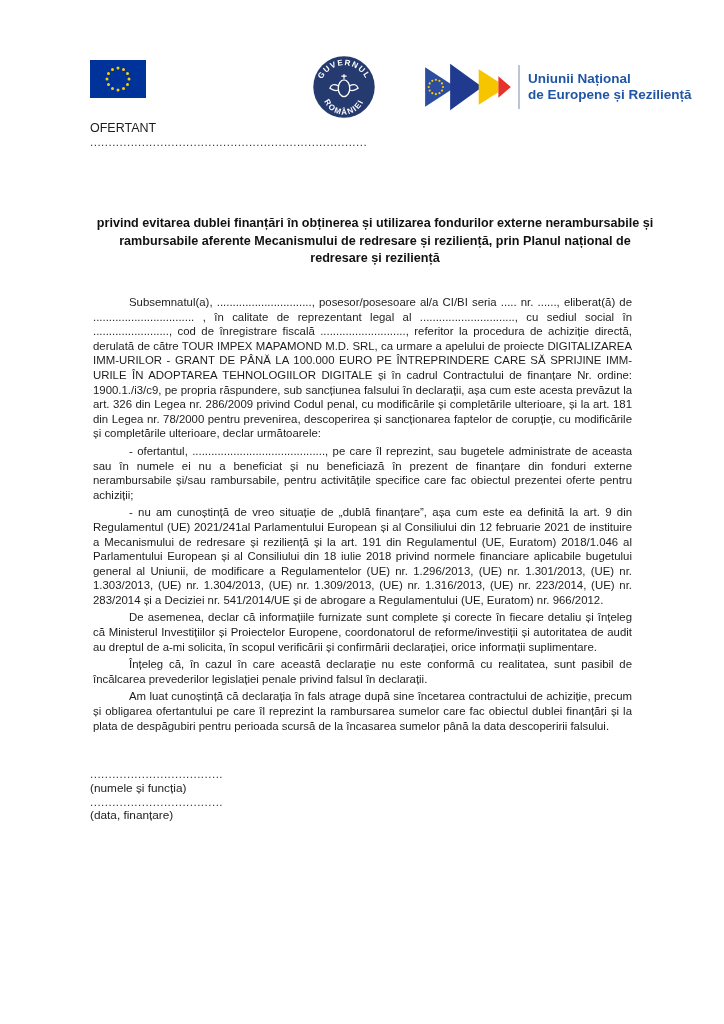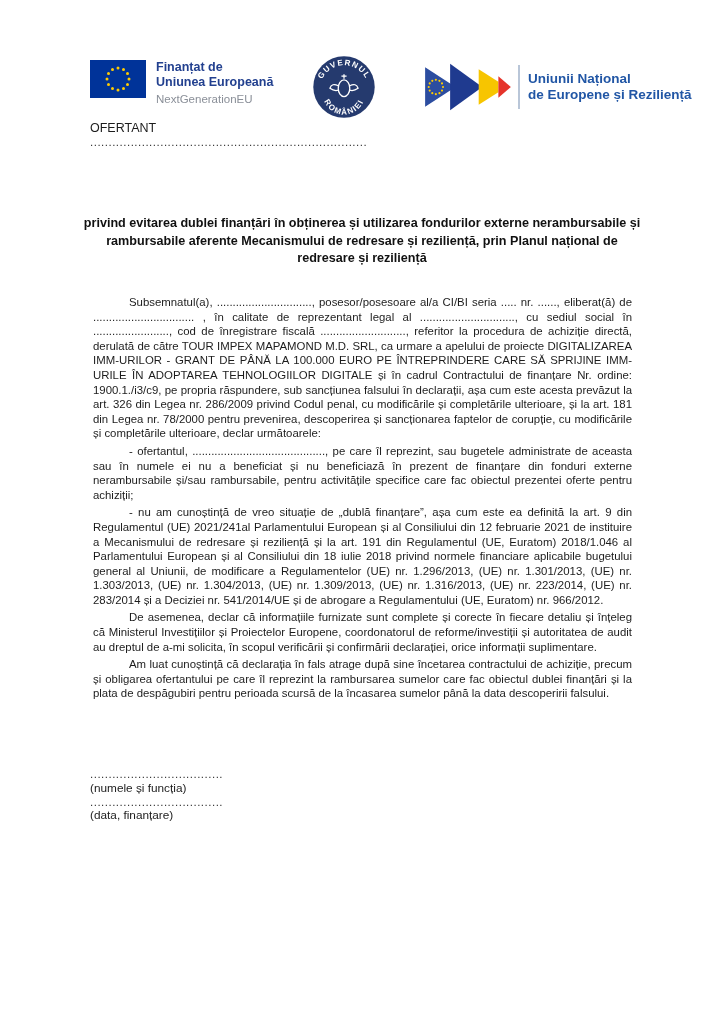--- a/index.html
+++ b/index.html
@@ -19,21 +19,21 @@
   .pnrr-arrows{width:96px;height:50px;display:block;}
   .pnrr-sep{width:2px;height:44px;background:#b9c6d8;margin:0 8px 0 2px;}
   .pnrr-text{font-weight:bold;color:#2156a5;font-size:13.5px;line-height:16px;}
   
   .ofertant{position:absolute;left:90px;top:121px;font-size:12.5px;line-height:14px;}
   .dots{font-size:11.5px;letter-spacing:0.5px;color:#333;}
   .caption{font-size:11.8px;color:#1c1c1c;}
   
   .title{position:absolute;left:0;top:197px;width:724px;text-align:center;
          font-weight:bold;font-size:13.5px;color:#111;}
-  .subtitle{position:absolute;left:79px;top:215px;width:566px;text-align:center;
+  .subtitle{position:absolute;left:92px;top:215px;width:566px;text-align:center;
          font-weight:bold;font-size:12.6px;line-height:17.5px;color:#111;}
   
   .body-text{position:absolute;left:90px;top:292px;width:545px;
          font-size:11.4px;line-height:14.6px;text-align:justify;color:#1c1c1c;}
   .para{text-indent:36px;margin:3px;}
   
   .sig{position:absolute;left:90px;top:768px;line-height:13.8px;}
   .sig .dots{line-height:13.8px;display:block;}
   .sig .caption{display:block;}
 </style>
@@ -55,25 +55,20 @@
           <circle cx="37.5" cy="24.5" r="1.5"></circle>
             <circle cx="33.5" cy="28.5" r="1.5"></circle>
           <circle cx="28" cy="30" r="1.5"></circle>
             <circle cx="22.5" cy="28.5" r="1.5"></circle>
           <circle cx="18.5" cy="24.5" r="1.5"></circle>
             <circle cx="17" cy="19" r="1.5"></circle>
           <circle cx="18.5" cy="13.5" r="1.5"></circle>
             <circle cx="22.5" cy="9.5" r="1.5"></circle>
         </g>
       </svg>
-      <div class="eu-text">
-        <div class="b">Finanțat de</div>
-        <div class="b">Uniunea Europeană</div>
-        <div class="g">NextGenerationEU</div>
-      </div>
     </div>
 
     <svg class="gov-logo" viewBox="0 0 100 100">
       <defs>
         <path id="arcTop" d="M 12,54 A 38,38 0 0 1 88,54"></path>
         <path id="arcBot" d="M 17,60 A 33,33 0 0 0 83,60"></path>
       </defs>
       <circle cx="50" cy="50" r="48" fill="#253a6e"></circle>
       <text fill="#ffffff" font-size="12.5" font-weight="bold" letter-spacing="2">
         <textPath href="#arcTop" startOffset="50%" text-anchor="middle">GUVERNUL</textPath>
@@ -124,20 +119,21 @@
     <div class="dots">...........................................................................</div>
   </div>
 
   <div class="subtitle">privind evitarea dublei finanțări în obținerea și utilizarea fondurilor externe nerambursabile și rambursabile aferente Mecanismului de redresare și reziliență, prin Planul național de redresare și reziliență</div>
 
   <div class="body-text">
     <p class="para">Subsemnatul(a), .............................., posesor/posesoare al/a CI/BI seria ..... nr. ......, eliberat(ă) de ................................ , în calitate de reprezentant legal al .............................., cu sediul social în ........................, cod de înregistrare fiscală ..........................., referitor la procedura de achiziție directă, derulată de către TOUR IMPEX MAPAMOND M.D. SRL, ca urmare a apelului de proiecte DIGITALIZAREA IMM-URILOR - GRANT DE PÂNĂ LA 100.000 EURO PE ÎNTREPRINDERE CARE SĂ SPRIJINE IMM-URILE ÎN ADOPTAREA TEHNOLOGIILOR DIGITALE și în cadrul Contractului de finanțare Nr. ordine: 1900.1./i3/c9, pe propria răspundere, sub sancțiunea falsului în declarații, așa cum este acesta prevăzut la art. 326 din Legea nr. 286/2009 privind Codul penal, cu modificările și completările ulterioare, și la art. 181 din Legea nr. 78/2000 pentru prevenirea, descoperirea și sancționarea faptelor de corupție, cu modificările și completările ulterioare, declar următoarele:</p>
     <p class="para">- ofertantul, .........................................., pe care îl reprezint, sau bugetele administrate de aceasta sau în numele ei nu a beneficiat și nu beneficiază în prezent de finanțare din fonduri externe nerambursabile și/sau rambursabile, pentru activitățile specifice care fac obiectul prezentei oferte pentru achiziții;</p>
     <p class="para">- nu am cunoștință de vreo situație de „dublă finanțare”, așa cum este ea definită la art. 9 din Regulamentul (UE) 2021/241al Parlamentului European și al Consiliului din 12 februarie 2021 de instituire a Mecanismului de redresare și reziliență și la art. 191 din Regulamentul (UE, Euratom) 2018/1.046 al Parlamentului European și al Consiliului din 18 iulie 2018 privind normele financiare aplicabile bugetului general al Uniunii, de modificare a Regulamentelor (UE) nr. 1.296/2013, (UE) nr. 1.301/2013, (UE) nr. 1.303/2013, (UE) nr. 1.304/2013, (UE) nr. 1.309/2013, (UE) nr. 1.316/2013, (UE) nr. 223/2014, (UE) nr. 283/2014 și a Deciziei nr. 541/2014/UE și de abrogare a Regulamentului (UE, Euratom) nr. 966/2012.</p>
     <p class="para">De asemenea, declar că informațiile furnizate sunt complete și corecte în fiecare detaliu și înțeleg că Ministerul Investițiilor și Proiectelor Europene, coordonatorul de reforme/investiții și autoritatea de audit au dreptul de a-mi solicita, în scopul verificării și confirmării declarației, orice informații suplimentare.</p>
+    <p class="para">Înțeleg că, în cazul în care această declarație nu este conformă cu realitatea, sunt pasibil de încălcarea prevederilor legislației penale privind falsul în declarații.</p>
     <p class="para">Am luat cunoștință că declarația în fals atrage după sine încetarea contractului de achiziție, precum și obligarea ofertantului pe care îl reprezint la rambursarea sumelor care fac obiectul dublei finanțări și la plata de despăgubiri pentru perioada scursă de la încasarea sumelor până la data descoperirii falsului.</p>
   </div>
 
   <div class="sig">
     <span class="dots">....................................</span>
     <span class="caption">(numele și funcția)</span>
     <span class="dots">....................................</span>
     <span class="caption">(data, finanțare)</span>
   </div>
 

